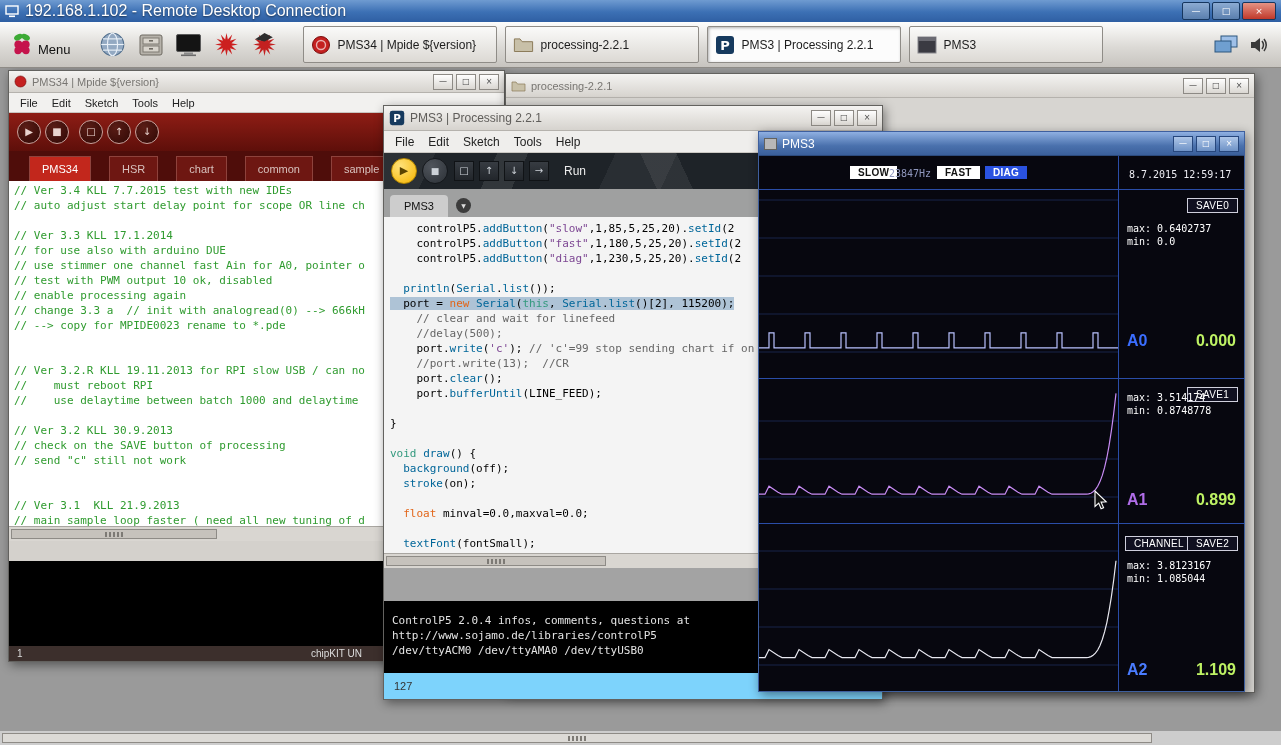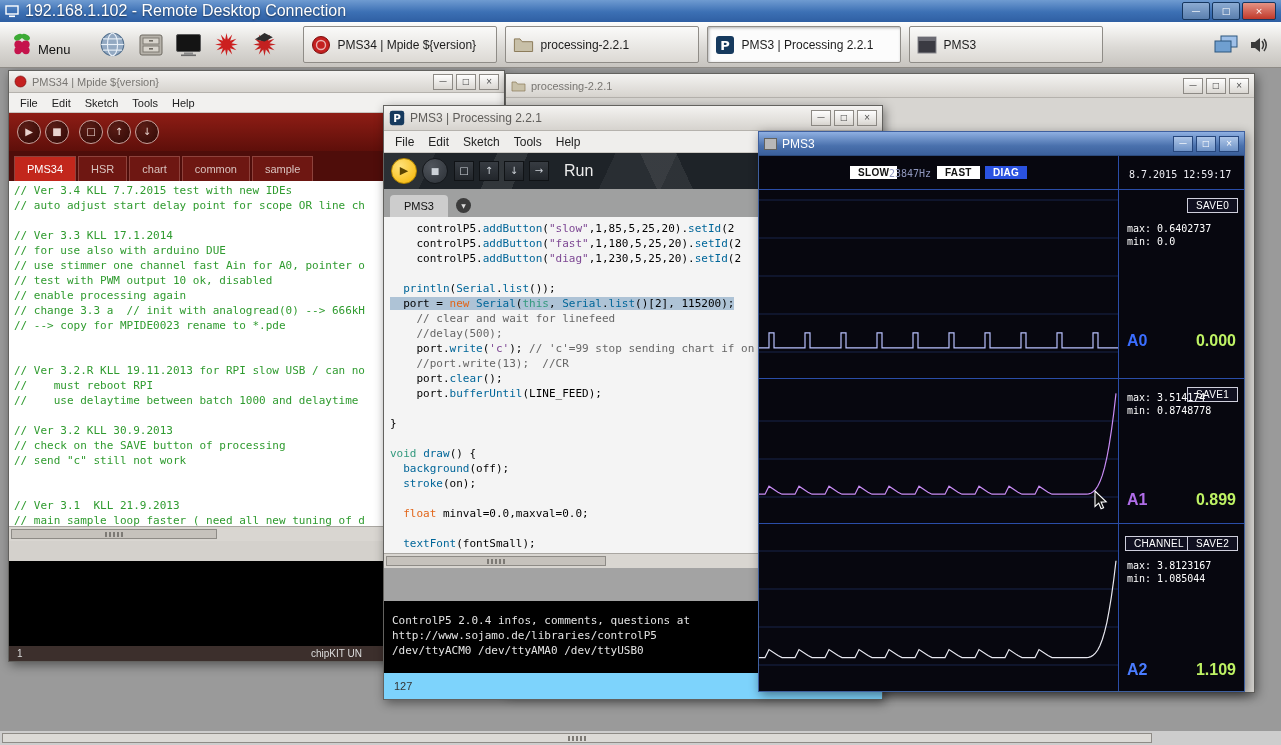--- a/index.html
+++ b/index.html
@@ -30,21 +30,21 @@
   .win-controls{margin-left:auto;display:flex;gap:3px}
   .win-btn{width:20px;height:16px;border:1px solid #8d8a85;background:linear-gradient(#fefefe,#dad7d2);color:#4a4a4a;font-size:8px;line-height:14px;text-align:center}
   .menubar{display:flex;align-items:center;padding:0 4px;color:#222}
   .menu-item{padding:0 7px}
 
   
   .mpide-win{left:8px;top:70px;width:497px;height:592px;z-index:10}
   .mpide-menubar{position:absolute;left:0;top:22px;width:100%;height:20px;background:#f2f1ef;font-size:11px;border-bottom:1px solid #c8c5c0}
   .mpide-toolbar{position:absolute;left:0;top:42px;width:100%;height:38px;background:linear-gradient(#8e1d15,#5e0f0a)}
   .mtool-btn{position:absolute;top:7px;width:24px;height:24px;border-radius:50%;background:radial-gradient(circle at 35% 30%,#5a1d16,#300805);border:1px solid #c9a29c;color:#e9d4cf;font-size:10px;line-height:22px;text-align:center}
-  .mpide-tabbar{position:absolute;left:0;top:80px;width:100%;height:30px;background:#4f0d0a;display:flex;align-items:flex-end;padding-left:5px;gap:2px}
+  .mpide-tabbar{position:absolute;left:0;top:80px;width:100%;height:30px;background:#4f0d0a;display:flex;align-items:flex-end;padding-left:20px;gap:18px}
   .mtab{height:25px;line-height:25px;padding:0 12px;font-size:11px;color:#d8c2be;background:#6e1712;border:1px solid #8e423c;border-bottom:none}
   .mtab.active{background:#c2271c;color:#fff}
   .mpide-code{position:absolute;left:0;top:110px;width:100%;height:345px;background:#ffffff;padding:2px 0 0 5px;overflow:hidden}
   .mline{height:15px;font:11px/15px "DejaVu Sans Mono",monospace;color:var(--mpide_comment,#2f9b2f);white-space:pre}
   .hscroll{position:absolute;left:0;width:100%;height:15px;background:#d9d6d1;border-top:1px solid #a9a6a1}
   .hthumb{position:absolute;left:2px;top:2px;height:10px;background:#c6c2bc;border:1px solid #8e8b86}
   .grip-dots{position:absolute;left:50%;top:2px;transform:translateX(-50%);width:18px;height:5px;background:repeating-linear-gradient(90deg,#7d7a75 0 2px,transparent 2px 4px)}
   .mpide-hscroll{top:455px}
   .mpide-hscroll .hthumb{width:206px}
   .mpide-strip{position:absolute;left:0;top:470px;width:100%;height:20px;background:#d4d1cc}
@@ -60,21 +60,21 @@
   
   .proc-win{left:383px;top:105px;width:500px;height:595px;z-index:30}
   .proc-win .titlebar{height:25px;font-size:12px;color:#5f5d5a}
   .proc-menubar{position:absolute;left:0;top:25px;width:100%;height:22px;background:#efeeec;font-size:12px;border-bottom:1px solid #cbc8c3}
   .proc-toolbar{position:absolute;left:0;top:47px;width:100%;height:36px;background:
     linear-gradient(115deg,rgba(255,255,255,.06) 0 10%,transparent 10% 22%,rgba(255,255,255,.09) 22% 28%,transparent 28% 45%,rgba(255,255,255,.05) 45% 57%,transparent 57% 100%),
     linear-gradient(245deg,rgba(255,255,255,.05) 0 14%,transparent 14% 40%,rgba(255,255,255,.07) 40% 47%,transparent 47% 100%),#1e2328}
   .play-btn{position:absolute;left:7px;top:5px;width:26px;height:26px;border-radius:50%;background:radial-gradient(circle at 35% 30%,#ffe27a,#f5b400);border:1px solid #b98a00;color:#5a4300;font-size:11px;line-height:24px;text-align:center}
   .stop-btn{position:absolute;left:38px;top:5px;width:26px;height:26px;border-radius:50%;background:radial-gradient(circle at 35% 30%,#50555c,#2b3036);border:1px solid #14171b;color:#cdd2d8;font-size:9px;line-height:24px;text-align:center}
   .sq-btn{position:absolute;top:8px;width:20px;height:20px;background:linear-gradient(#373c42,#22262b);border:1px solid #101316;color:#ced3d9;font-size:10px;line-height:18px;text-align:center}
-  .run-label{position:absolute;left:180px;top:0;height:23px;line-height:36px;color:#ececec;font-size:16px}
+  .run-label{position:absolute;left:180px;top:0;height:23px;line-height:36px;color:#ececec;font-size:12px}
   .proc-tabbar{position:absolute;left:0;top:83px;width:100%;height:28px;background:#9fa0a0;display:flex;align-items:flex-end;padding-left:6px}
   .ptab{height:22px;line-height:22px;background:#cdcdcd;color:#111;font-size:11px;padding:0 14px;border-radius:4px 4px 0 0}
   .ptab-dd{width:15px;height:15px;border-radius:50%;background:#3c3c3c;color:#ddd;font-size:6px;line-height:15px;text-align:center;margin:0 0 4px 8px}
   .proc-code{position:absolute;left:0;top:111px;width:100%;height:336px;background:#f4f4f4;padding:4px 0 0 6px;overflow:hidden}
   .pline{height:15px;font:11px/15px "DejaVu Sans Mono",monospace;white-space:pre}
   .pline .sel{background:var(--selection,#aec3d6)}
   .tok-p{color:var(--tok_p,#000)} .tok-f{color:var(--tok_f,#006699)} .tok-s{color:var(--tok_s,#7d4793)}
   .tok-c{color:var(--tok_c,#666)} .tok-k{color:var(--tok_k,#33997e)} .tok-t{color:var(--tok_t,#e2661a)}
   .proc-hscroll{top:447px}
   .proc-hscroll .hthumb{width:220px}

